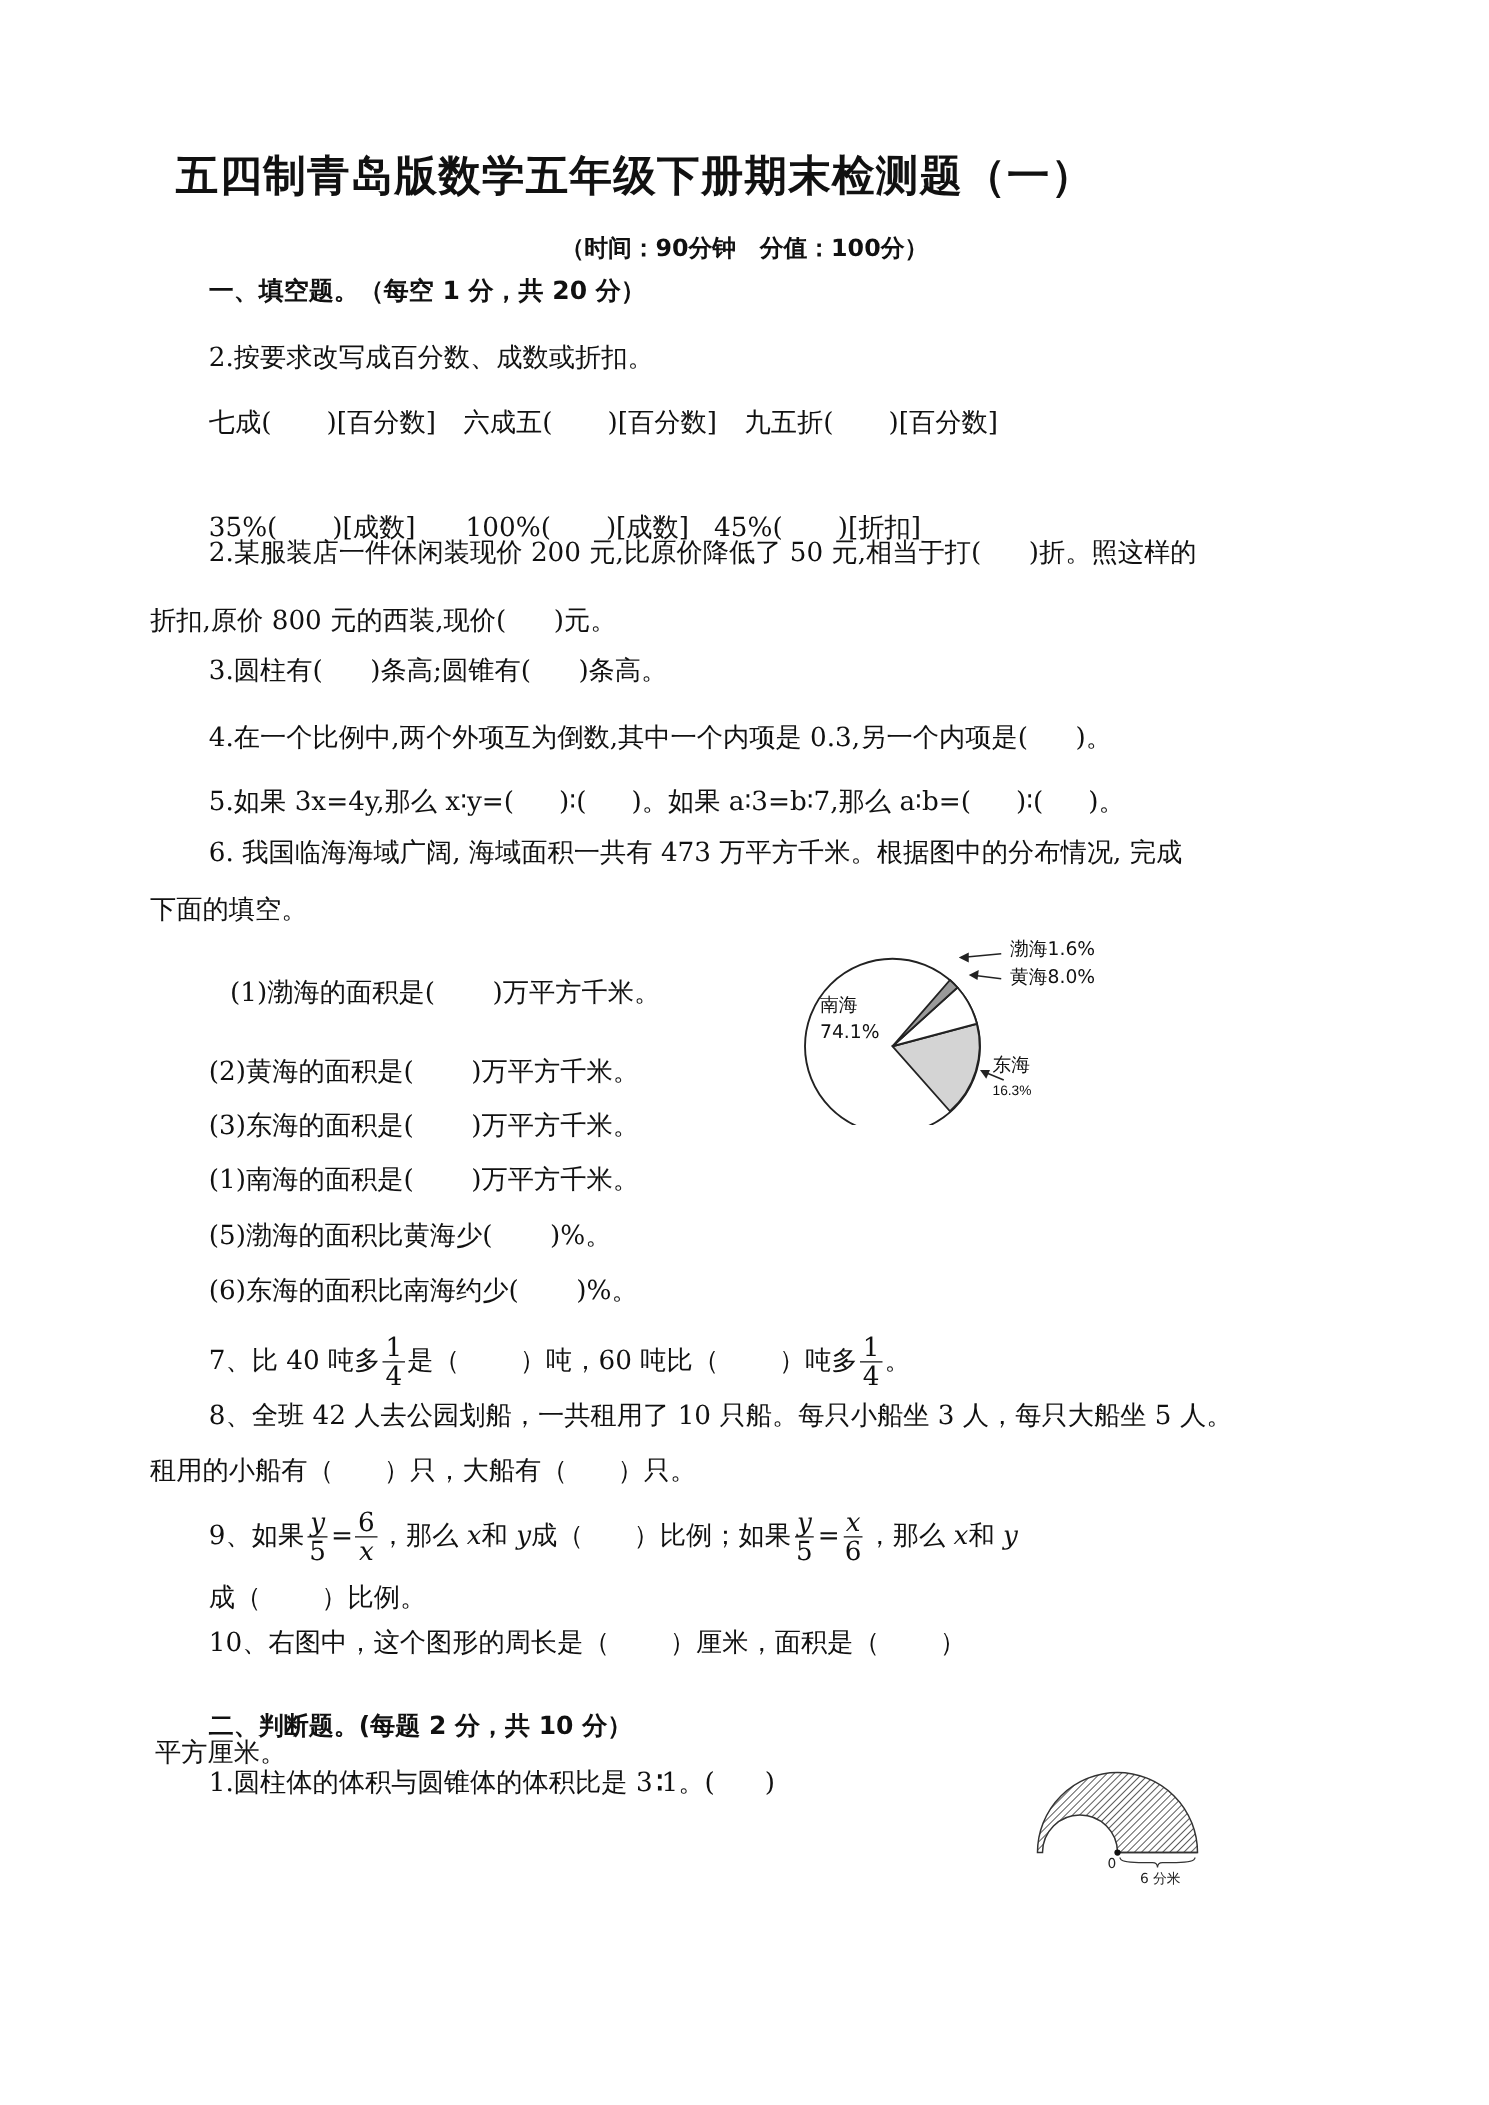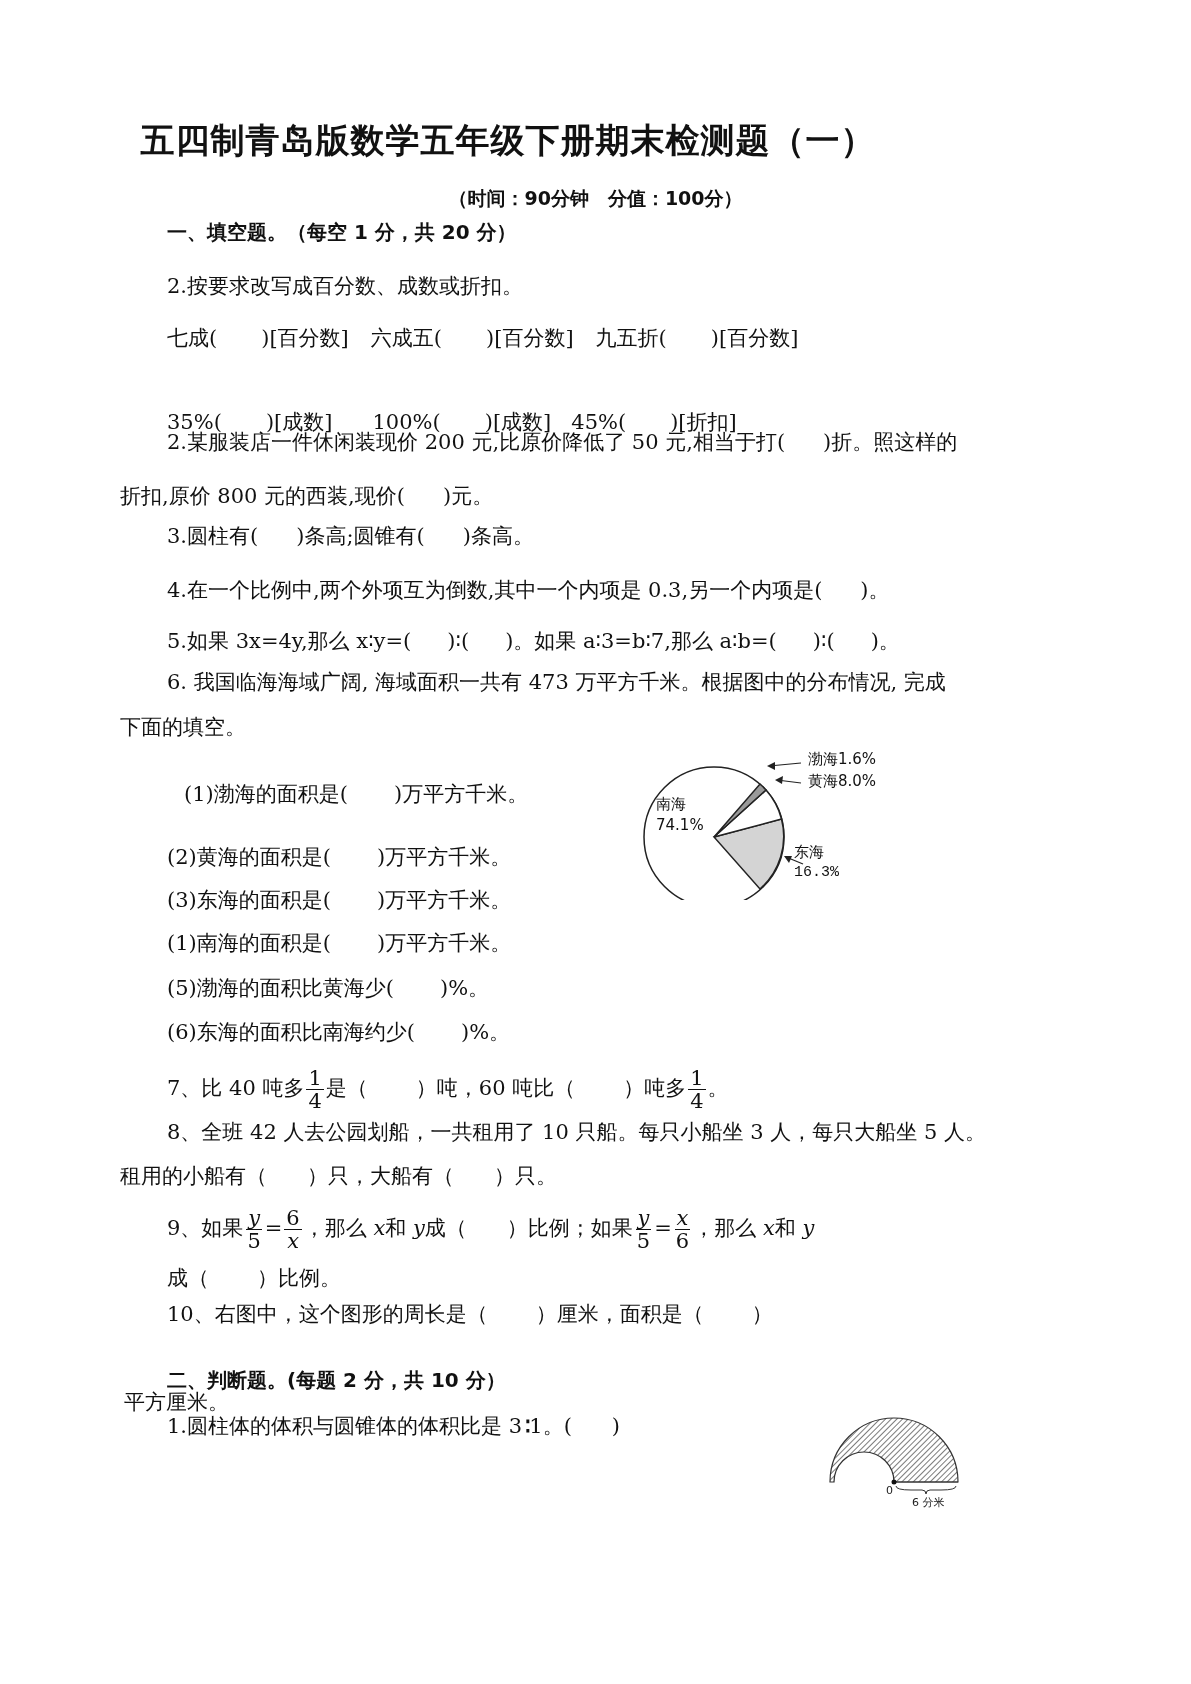--- a/index.html
+++ b/index.html
@@ -84,21 +84,21 @@
     <line x1="165" y1="33" x2="141" y2="30" stroke="#222" stroke-width="1.2"></line>
     <polygon points="139,30 147,26 146,34" fill="#222"></polygon>
     <line x1="167" y1="114" x2="150" y2="107" stroke="#222" stroke-width="1.2"></line>
     <polygon points="148,106 156,106 153,113" fill="#222"></polygon>
   </svg>
   <div class="line" style="left:172px; top:0px; font-size:15px; line-height:18px; font-family:'DejaVu Sans','Liberation Sans',sans-serif;">渤海1.6%</div>
   <div class="line" style="left:172px; top:22px; font-size:15px; line-height:18px; font-family:'DejaVu Sans','Liberation Sans',sans-serif;">黄海8.0%</div>
   <div class="line" style="left:20px; top:44px; font-size:15px; line-height:20px; font-family:'DejaVu Sans','Liberation Sans',sans-serif;">南海</div>
   <div class="line" style="left:20px; top:65px; font-size:15px; line-height:20px; font-family:'DejaVu Sans','Liberation Sans',sans-serif;"><span>74.1</span><span>%</span></div>
   <div class="line" style="left:158px; top:92px; font-size:15px; line-height:20px; font-family:'DejaVu Sans','Liberation Sans',sans-serif;">东海</div>
-  <div class="line" style="left:158px; top:113px; font-size:15px; line-height:20px; font-family:Liberation Mono, monospace;"><span>16.3</span><span>%</span></div>
+  <div class="line" style="left:158px; top:113px; font-size:11px; line-height:20px; font-family:Liberation Sans, sans-serif;"><span>16.3</span><span>%</span></div>
 </div>
 
 <div class="line" style="left:167px; top:1064px; line-height:48px;">
   <span>7、比 40 吨多</span><span class="frac">
       <span class="num">1</span>
       <span class="den">4</span>
     </span><span>是（</span><span class="blank" style="width:48px"></span><span>）吨，60 吨比（</span><span class="blank" style="width:48px"></span><span>）吨多</span><span class="frac">
       <span class="num">1</span>
       <span class="den">4</span>
     </span><span>。</span>

